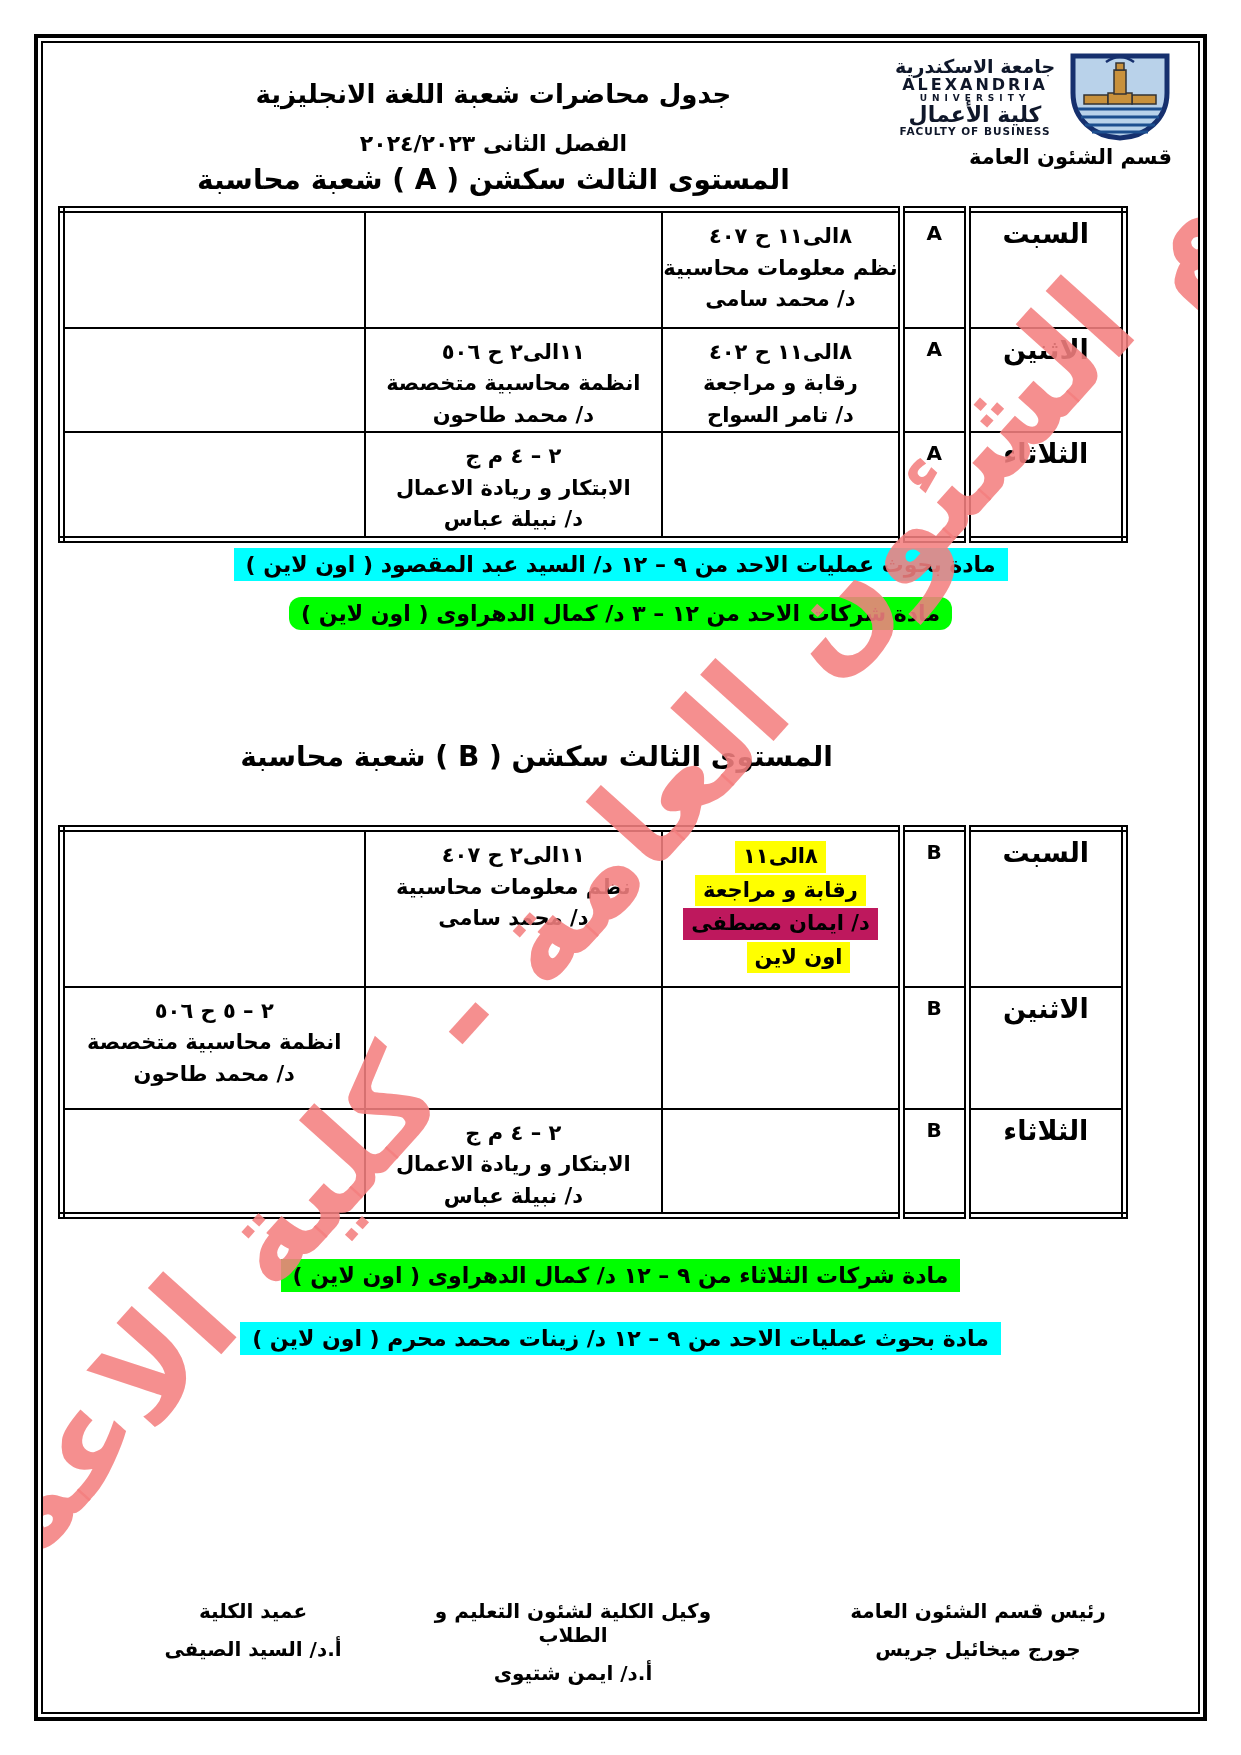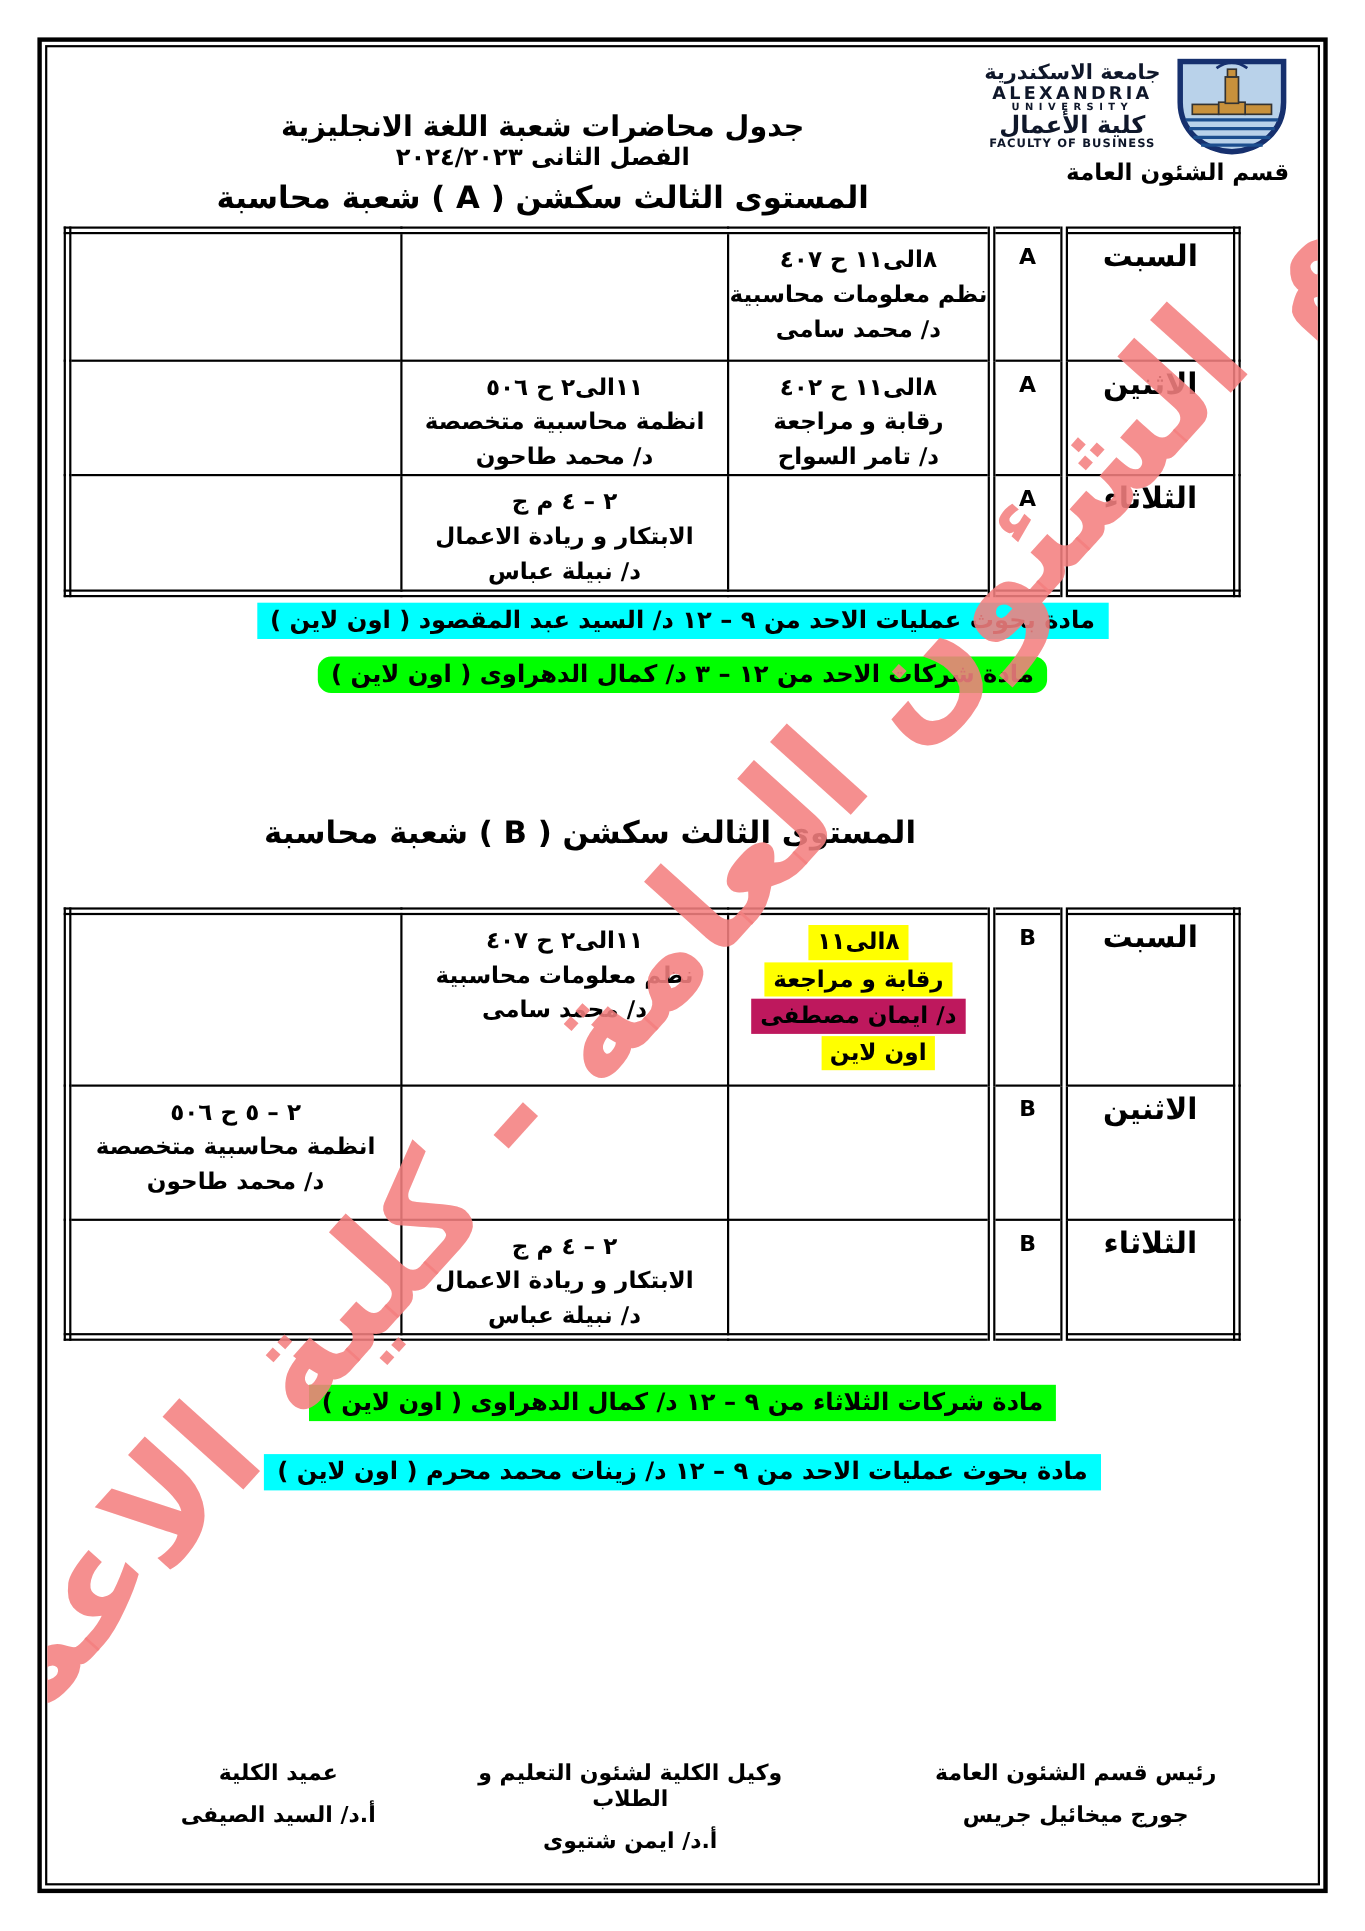--- a/index.html
+++ b/index.html
@@ -10,21 +10,21 @@
   
   .logo{position:absolute;top:10px;right:26px;display:flex;gap:8px;align-items:center;}
   .logo-text{width:170px;text-align:center;color:#0f172a;line-height:1.05;}
   .logo-uni-ar{font-size:19px;}
   .logo-uni-en{font-size:16px;letter-spacing:3px;direction:ltr;}
   .logo-uni-en2{font-size:9px;letter-spacing:5px;direction:ltr;}
   .logo-fac-ar{font-size:22px;}
   .logo-fac-en{font-size:10.5px;letter-spacing:1px;direction:ltr;}
   .dept{position:absolute;top:102px;right:26px;font-size:21px;}
   .center-block{position:absolute;left:0;width:78%;text-align:center;}
-  .title1{top:58px;font-size:26px;}
+  .title1{top:36px;font-size:26px;}
   .title2{top:88px;font-size:22px;text-align:center;}
   .secA-title{top:120px;font-size:28px;}
   .secB-title{top:697px;font-size:28px;margin-left:43px;}
   
   .twrap{position:absolute;left:15px;right:70px;}
   .twrapA{top:163px;}
   .twrapB{top:782px;}
   table.sched{border-collapse:collapse;width:100%;table-layout:fixed;border:7px double #000;}
   table.sched td{border:2px solid #000;vertical-align:top;text-align:center;padding:0;}
   table.sched td.letter{border-left:7px double #000;border-right:7px double #000;

